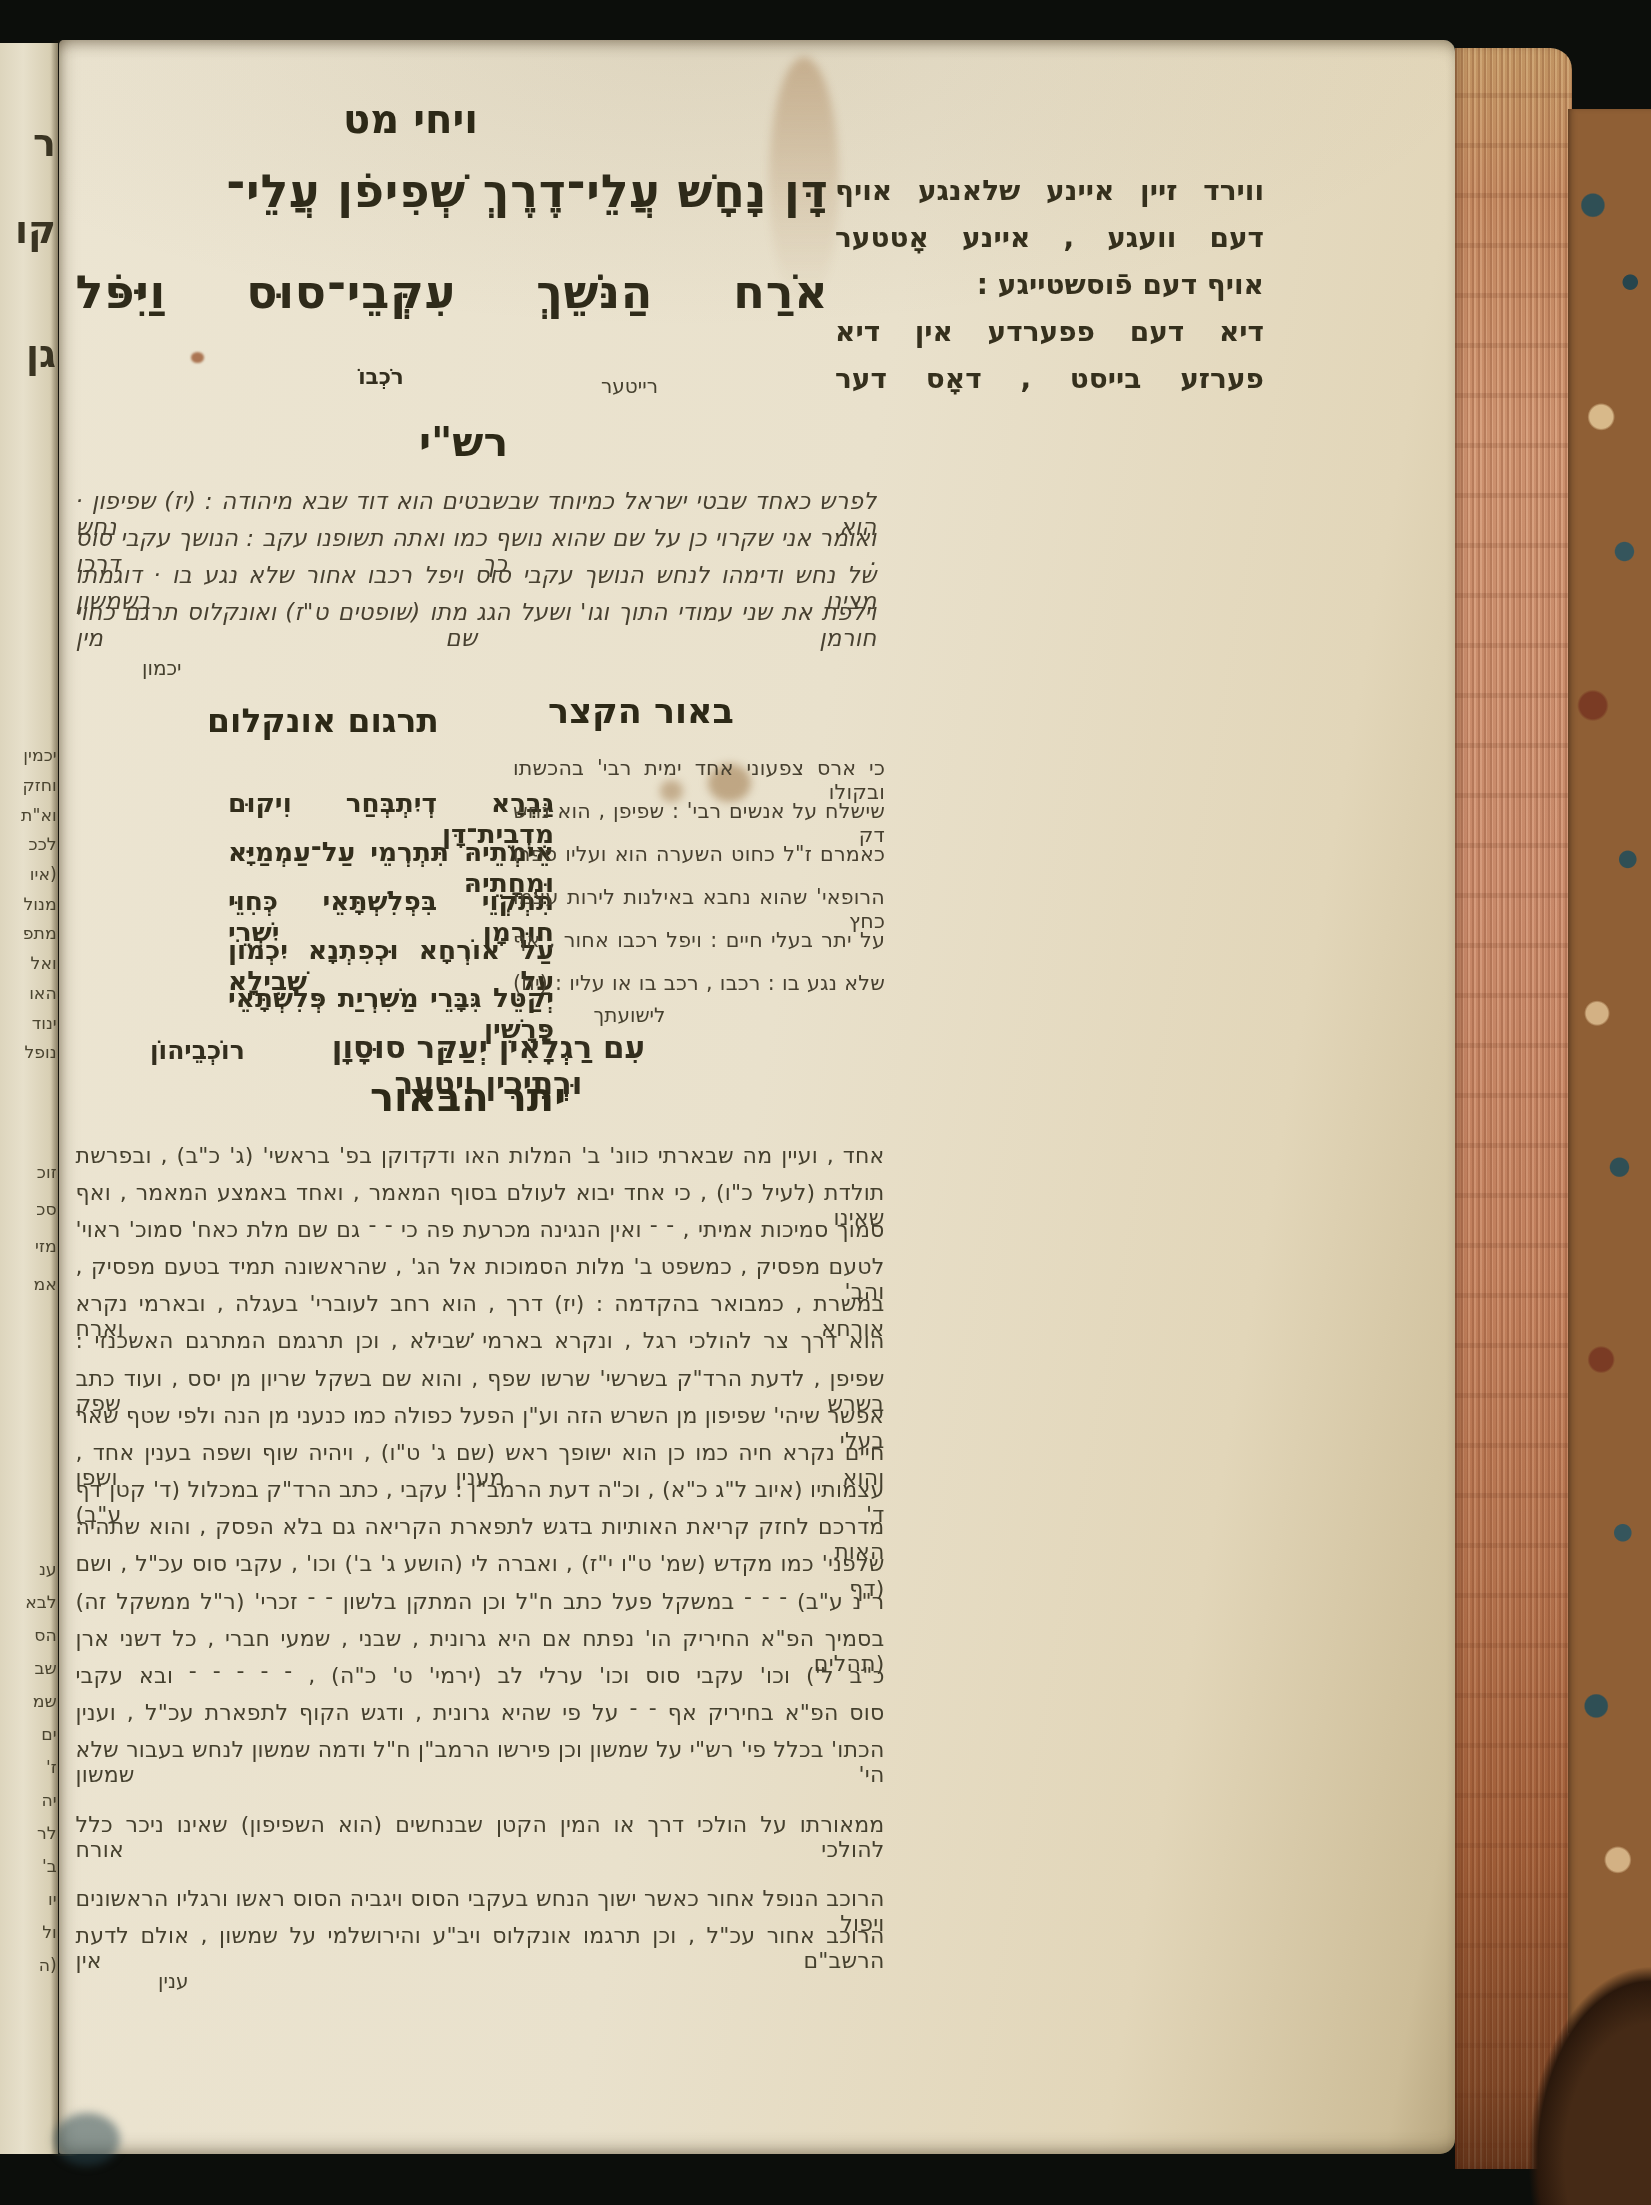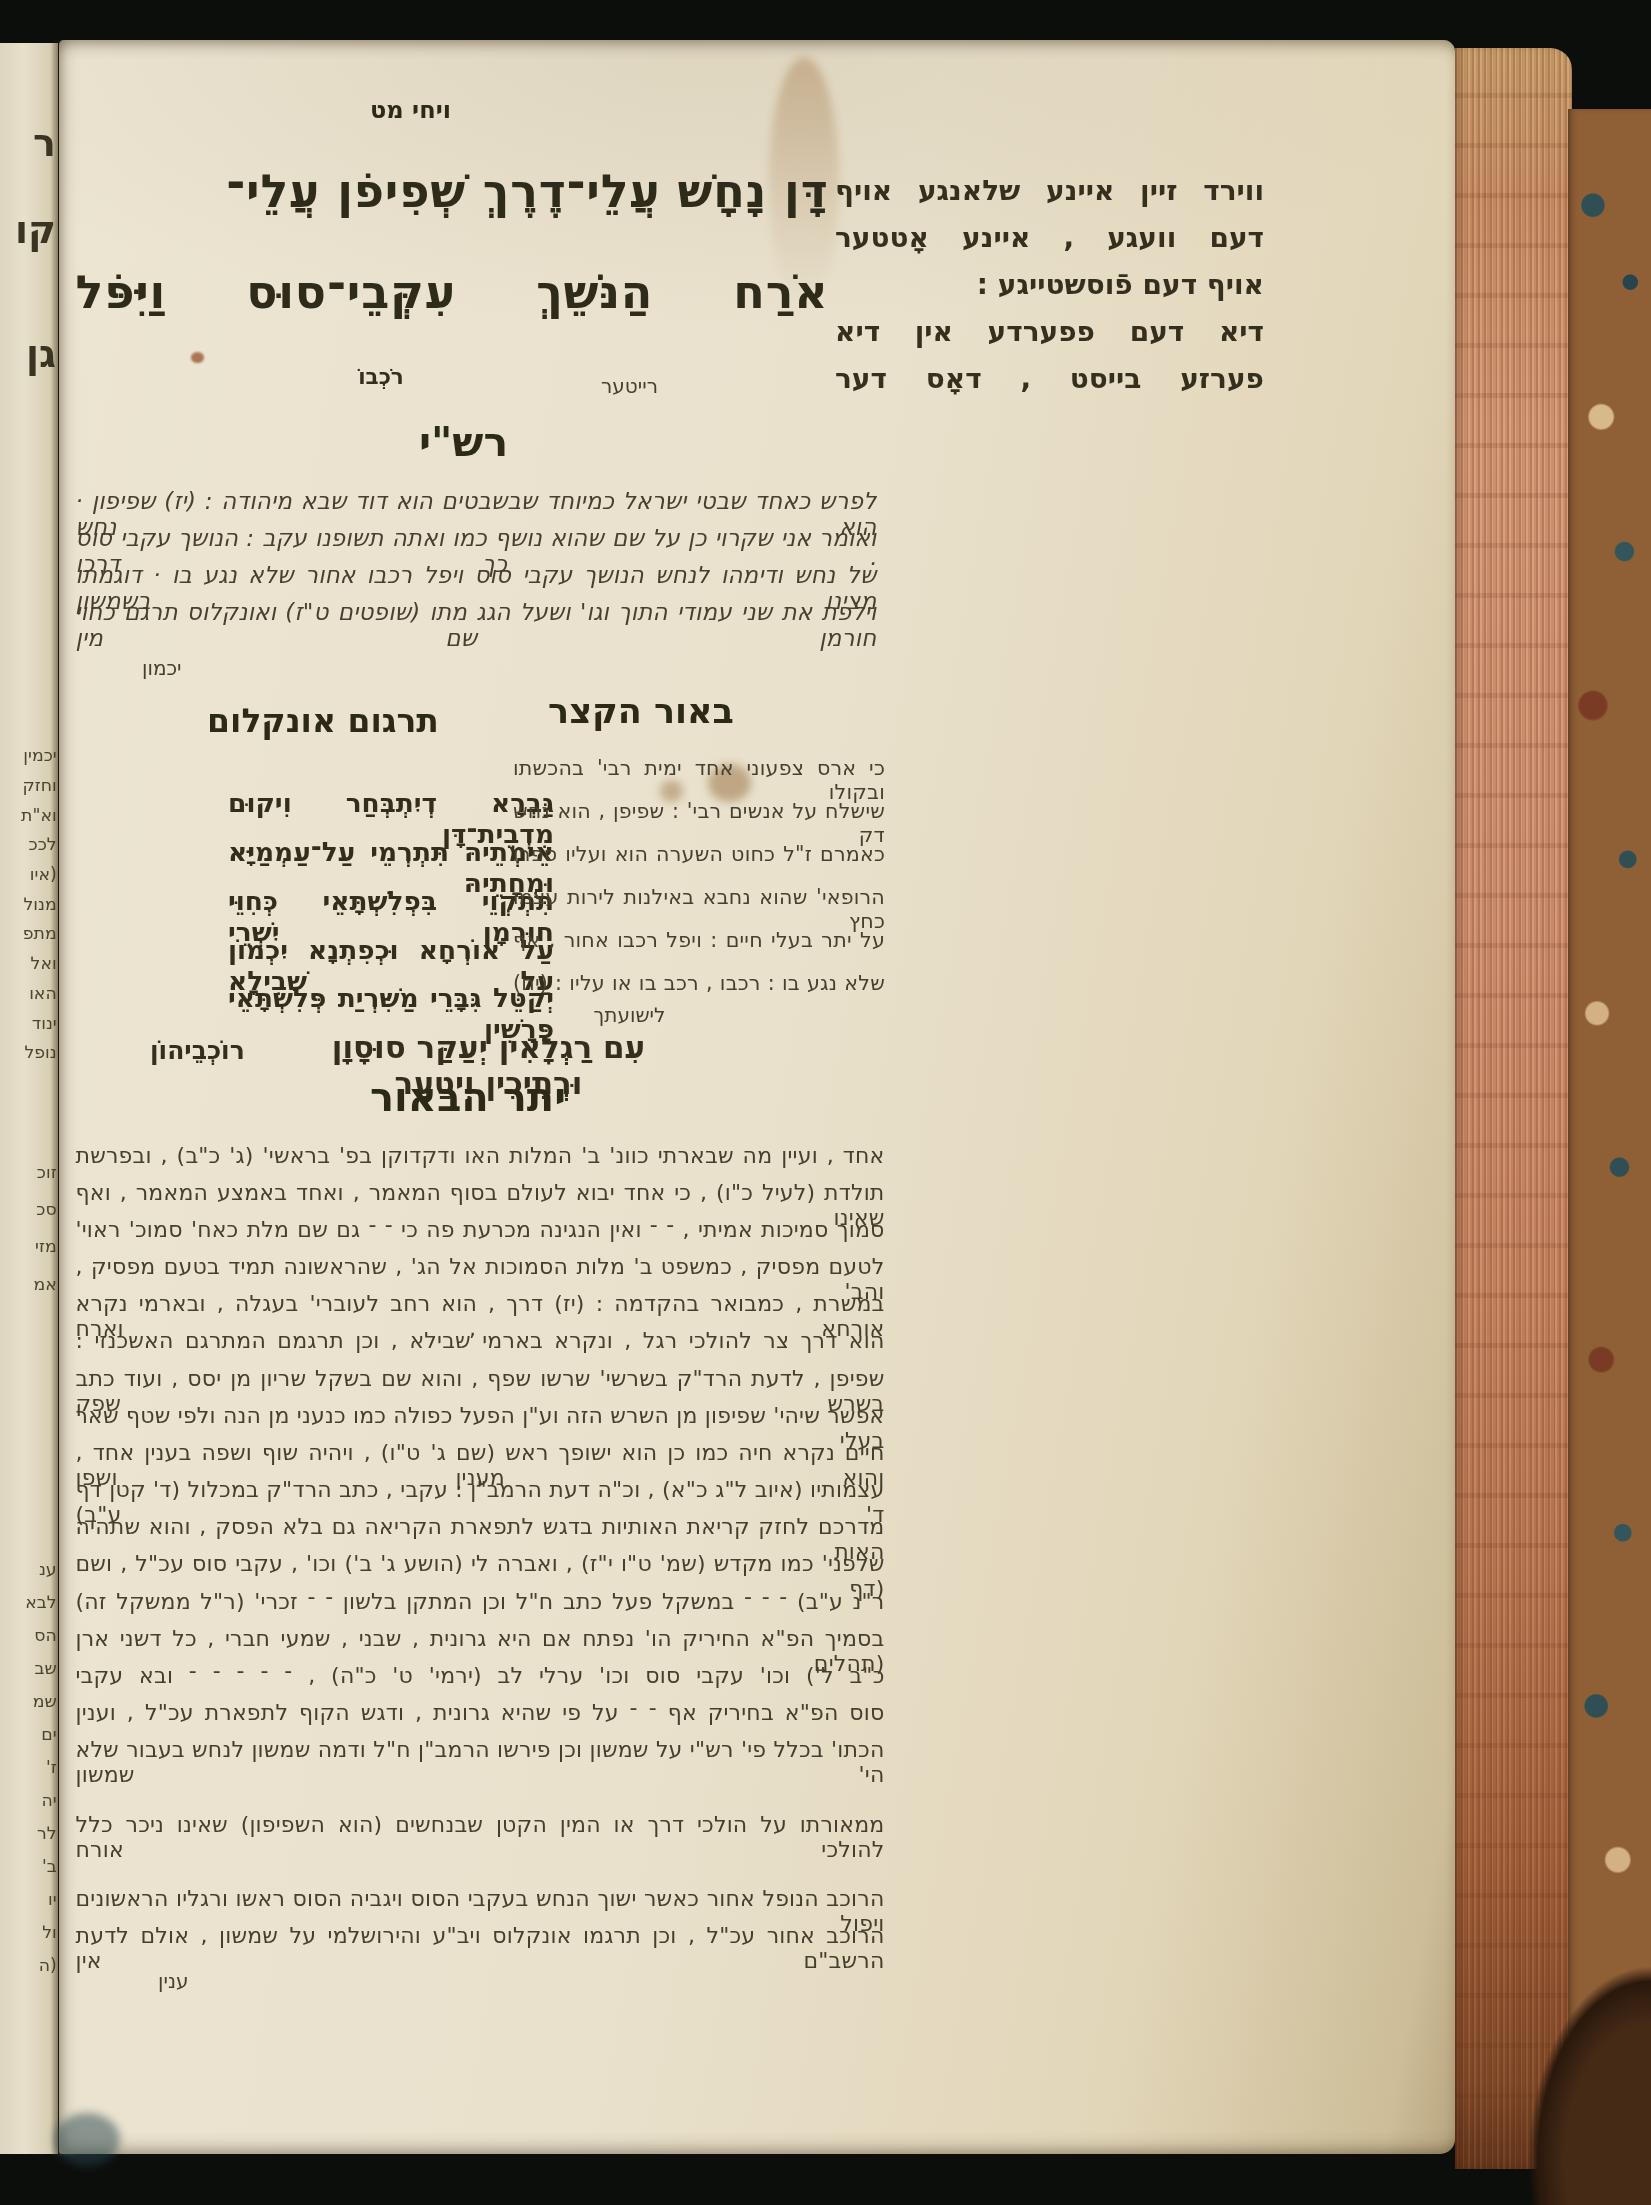--- a/index.html
+++ b/index.html
@@ -101,21 +101,21 @@
 <div class="abs gutter"></div>
 
 <div class="abs page">
 
   <div class="abs stain" style="left:710px;top:16.5px;width:70px;height:248px;background:linear-gradient(180deg,rgba(150,100,50,.35),rgba(150,100,50,.12) 60%,transparent)"></div>
   <div class="abs stain" style="left:649px;top:724px;width:43px;height:38px;background:rgba(140,95,45,.45)"></div>
   <div class="abs stain" style="left:601px;top:740px;width:23px;height:21.5px;background:rgba(140,95,45,.4)"></div>
   <div class="abs stain" style="left:132px;top:312px;width:13.2px;height:10.7px;background:rgba(150,80,40,.75);filter:blur(0.8px)"></div>
   <div class="abs stain" style="left:-5px;top:2073px;width:66px;height:53px;background:rgba(40,70,80,.5)"></div>
 
-  <div class="abs heb hdr c" style="left:215px;top:56px;width:273px;font-size:24px">ויחי מט</div>
+  <div class="abs heb hdr c" style="left:215px;top:56px;width:273px;font-size:40px">ויחי מט</div>
 
   <div class="abs heb verse r" style="left:16.5px;top:124px;width:753px">דָּן נָחָשׁ עֲלֵי־דֶרֶךְ שְׁפִיפֹן עֲלֵי־</div>
   <div class="abs heb verse j" style="left:16.5px;top:225px;width:753px">אֹרַח הַנֹּשֵׁךְ עִקְּבֵי־סוּס וַיִּפֹּל</div>
   <div class="abs heb c" style="left:264px;top:324px;width:116px;font-size:21.5px;font-weight:bold">רֹכְבוֹ</div>
   <div class="abs heb c small-cw" style="left:496px;top:334px;width:149px">רייטער</div>
 
   <div class="abs heb yid j" style="top:134px">ווירד זיין איינע שלאנגע אויף</div>
   <div class="abs heb yid j" style="top:181px">דעם וועגע , איינע אָטטער</div>
   <div class="abs heb yid r" style="top:228px">אויף דעם פֿוסשטייגע :</div>
   <div class="abs heb yid j" style="top:275px">דיא דעם פפערדע אין דיא</div>

